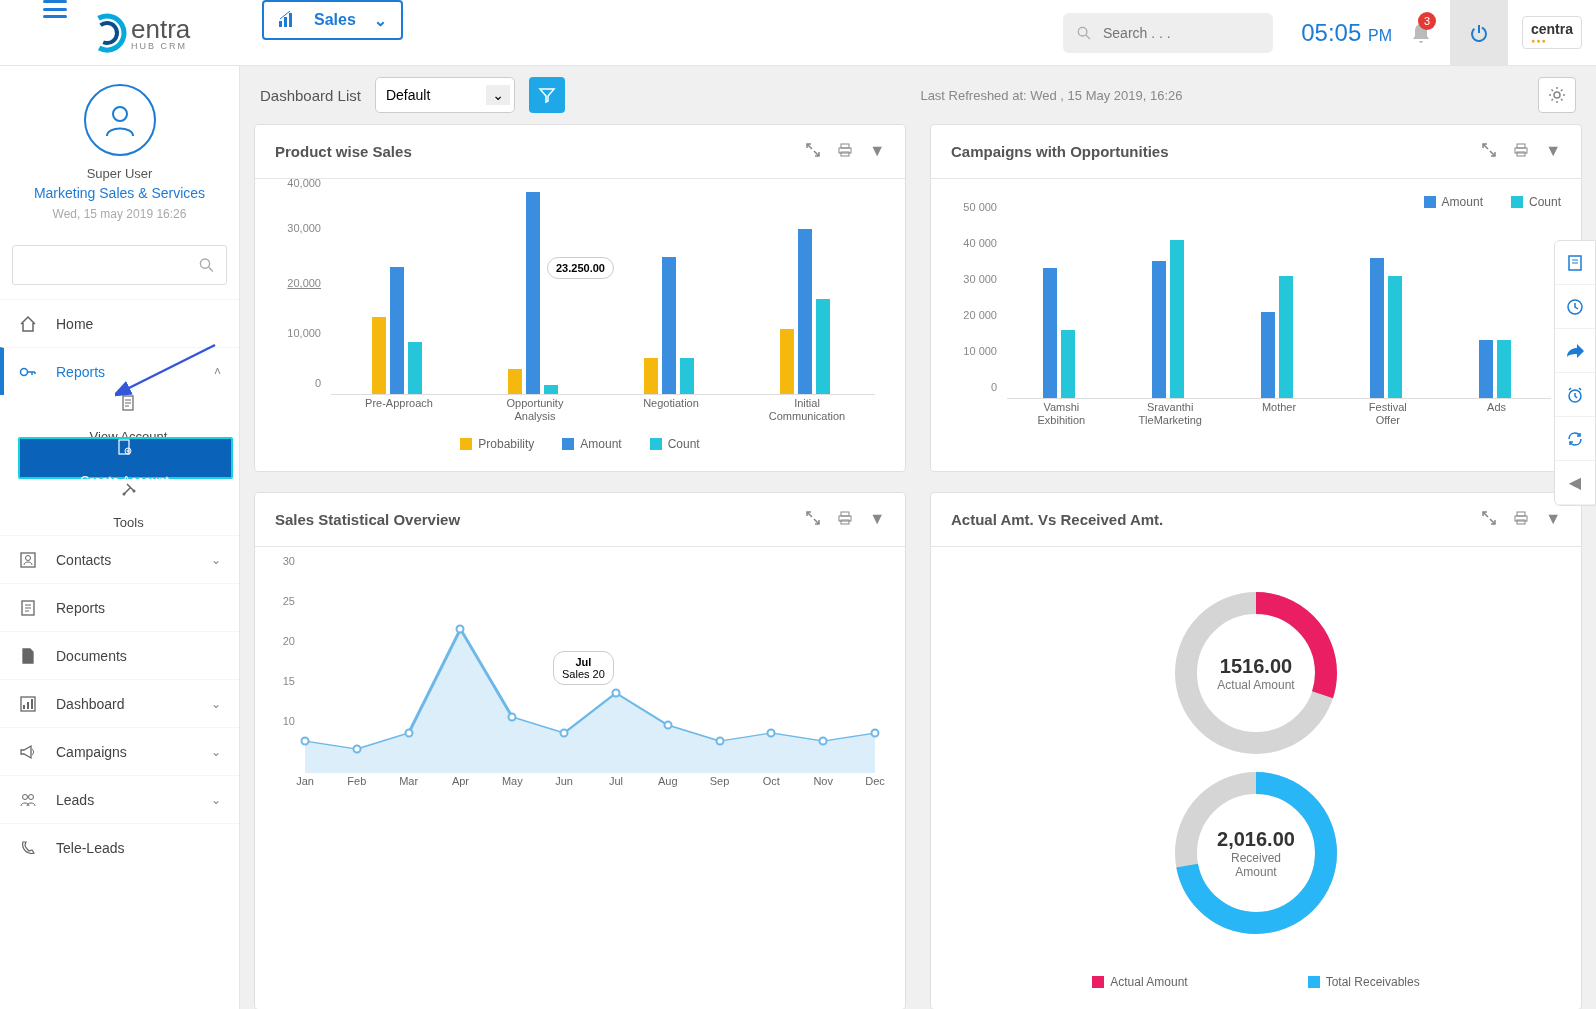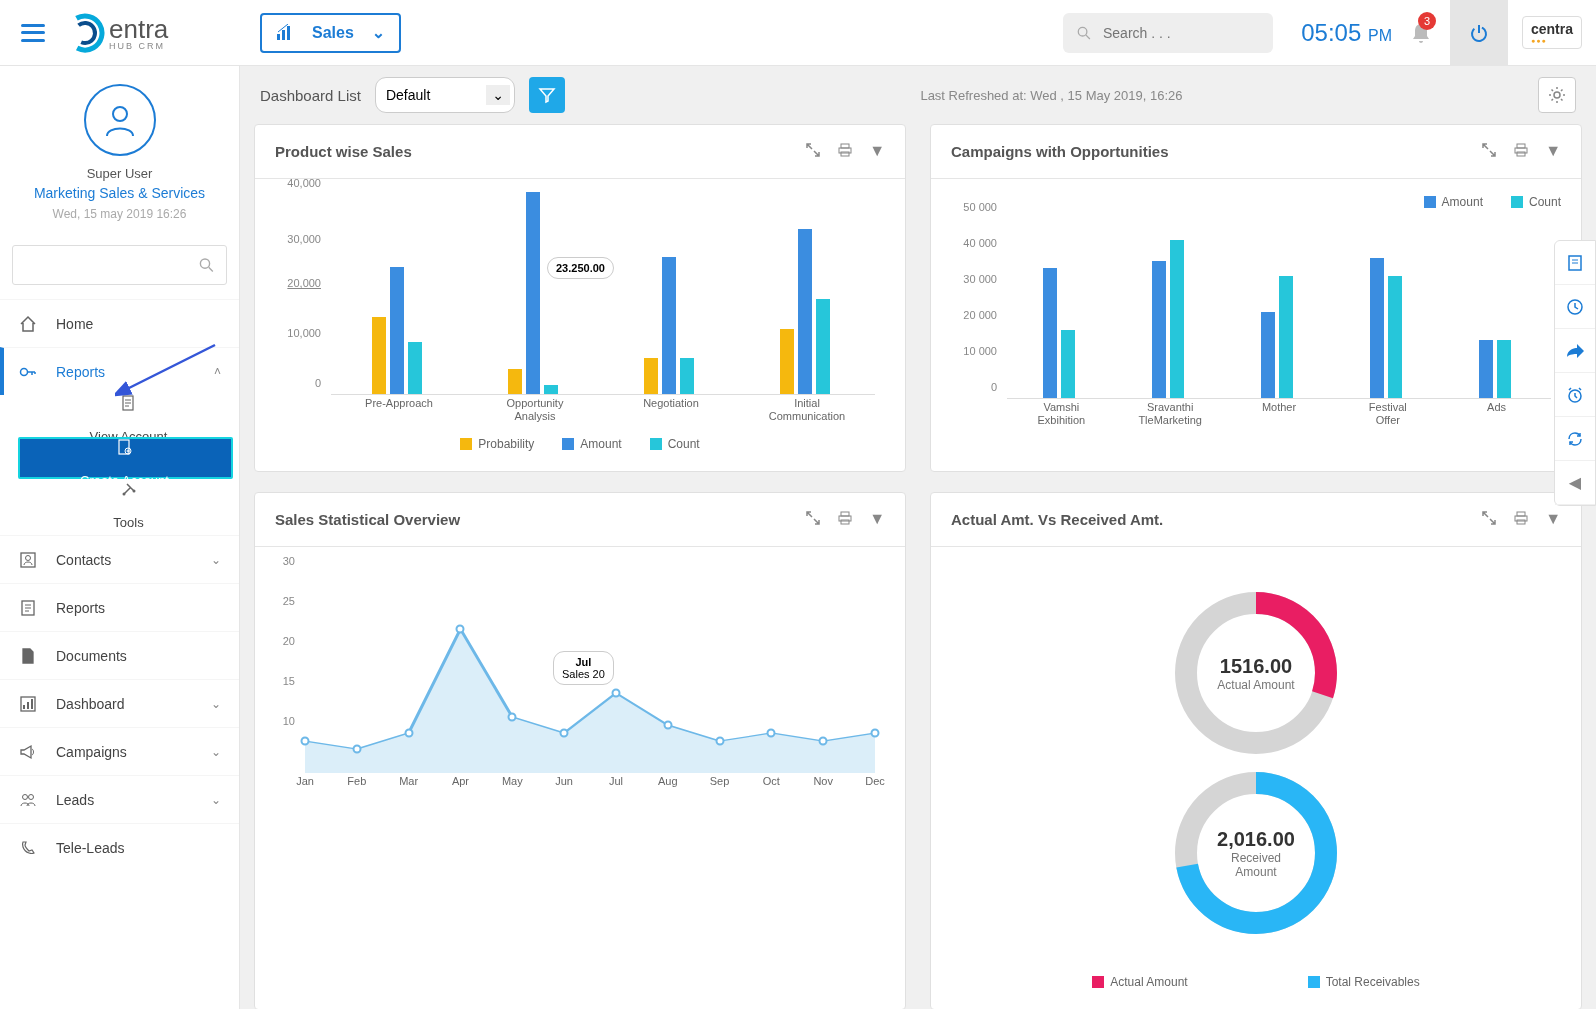--- a/index.html
+++ b/index.html
@@ -1,27 +1,27 @@
 <!DOCTYPE html>
 <html><head>
 <meta charset="utf-8">
 <style>
 * { margin: 0; padding: 0; box-sizing: border-box; font-family: 'Segoe UI', Arial, sans-serif; }
 body { background: #f0f0f0; width: 1596px; height: 1009px; overflow: hidden; position: relative; }
 
 
-.top-header { height: 66px; background: #fff; display: flex; align-items: center; border-bottom: 1px solid #e5e5e5; }
+.top-header { height: 66px; background: #fff; display: flex; border-bottom: 1px solid #e5e5e5; padding-left: 22px; }
 .hamburger { width: 65px; display: flex; justify-content: center; cursor: pointer; }
 .hamburger-icon { width: 24px; height: 18px; display: flex; flex-direction: column; justify-content: space-between; }
 .hamburger-icon span { height: 3px; background: #1c7cd5; border-radius: 2px; }
 .logo-area { width: 175px; display: flex; align-items: center; }
 .logo-text { font-size: 26px; font-weight: 500; }
 .logo-rest { color: #555; }
 .logo-sub { font-size: 9px; color: #888; letter-spacing: 2px; margin-top: -4px; display: block; }
-.module-dropdown { margin-left: 20px; height: 40px; border: 2px solid #1c7cd5; border-radius: 4px; padding: 0 14px; display: flex; align-items: center; gap: 18px; color: #1c7cd5; font-weight: 600; cursor: pointer; }
+.module-dropdown { height: 40px; border: 2px solid #1c7cd5; border-radius: 4px; padding: 0 14px; display: flex; align-items: center; gap: 18px; color: #1c7cd5; font-weight: 600; cursor: pointer; }
 .header-right { margin-left: auto; display: flex; align-items: center; gap: 0; }
 .search-box { width: 210px; height: 40px; background: #eee; border-radius: 6px; display: flex; align-items: center; padding: 0 14px; gap: 12px; }
 .search-box input { border: none; background: transparent; outline: none; font-size: 14px; color: #888; width: 100%; }
 .time-display { font-size: 24px; color: #1c7cd5; font-weight: 500; margin-left: 28px; }
 .time-display .ampm { font-size: 16px; }
 .header-icon-btn { width: 58px; height: 66px; display: flex; align-items: center; justify-content: center; cursor: pointer; position: relative; }
 .badge { position: absolute; top: 12px; right: 14px; background: #e53935; color: #fff; border-radius: 50%; width: 18px; height: 18px; font-size: 11px; display: flex; align-items: center; justify-content: center; }
 .power-btn { background: #e5e5e5; }
 .brand-badge { margin: 0 14px; border: 1px solid #ddd; border-radius: 4px; padding: 4px 8px; font-size: 14px; font-weight: 600; color: #333; }
 
@@ -39,21 +39,21 @@
 .nav-item .chev { margin-left: auto; color: #888; font-size: 12px; }
 .nav-sub { padding-left: 18px; }
 .nav-sub .nav-item { height: 42px; font-size: 13px; border-top: none; flex-direction: column; }
 .nav-sub .nav-item.selected { background: #0a63b8; color: #fff; border: 2px solid #15d4e0; border-radius: 2px; margin: 0 6px 2px 0; padding-left: 16px; }
 .nav-icon { width: 20px; height: 20px; display: flex; align-items: center; justify-content: center; }
 
 
 .main { position: absolute; top: 66px; left: 240px; right: 0; bottom: 0; overflow-y: auto; padding: 0 14px 14px; }
 .dashboard-bar { height: 58px; display: flex; align-items: center; gap: 14px; padding: 0 6px; }
 .dashboard-label { font-size: 15px; color: #555; }
-.dashboard-select { height: 36px; width: 140px; border: 1px solid #ccc; border-radius: 11px; padding: 0 10px; display: flex; align-items: center; justify-content: space-between; background: #fff; font-size: 14px; cursor: pointer; }
+.dashboard-select { height: 36px; width: 140px; border: 1px solid #ccc; border-radius: 5px; padding: 0 10px; display: flex; align-items: center; justify-content: space-between; background: #fff; font-size: 14px; cursor: pointer; }
 .filter-btn { width: 36px; height: 36px; background: #1fa8e8; border-radius: 4px; display: flex; align-items: center; justify-content: center; cursor: pointer; }
 .refresh-text { margin-left: auto; font-size: 13px; color: #888; margin-right: auto; }
 .gear-btn { width: 38px; height: 36px; border: 1px solid #ccc; border-radius: 4px; display: flex; align-items: center; justify-content: center; cursor: pointer; background: #fff; }
 
 
 .widget-row { display: flex; gap: 24px; margin-bottom: 20px; }
 .widget { flex: 1; background: #fff; border: 1px solid #e0e0e0; border-radius: 4px; }
 .widget-header { height: 54px; display: flex; align-items: center; padding: 0 20px; border-bottom: 1px solid #e5e5e5; }
 .widget-title { font-size: 15px; font-weight: 600; color: #555; }
 .widget-actions { margin-left: auto; display: flex; gap: 16px; }
@@ -349,21 +349,21 @@
               </svg></span>
           <span style="color:#888">▼</span>
         </div>
       </div>
       <div class="widget-body">
         <div class="bar-chart">
           <div class="y-axis" id="ps-yaxis">
               <div class="y-tick" style="bottom: 0px;">0</div>
               <div class="y-tick" style="bottom: 50px;">10,000</div>
               <div class="y-tick" style="bottom: 100px; text-decoration: underline;">20,000</div>
-              <div class="y-tick" style="bottom: 144px;">30,000</div>
+              <div class="y-tick" style="bottom: 155px;">30,000</div>
               <div class="y-tick" style="bottom: 200px;">40,000</div>
             </div>
           <div class="bar-plot" id="ps-plot">
               <div class="bar-group" style="left: calc(12.5% - 27px);">
                 <div class="bar" style="background: rgb(245, 184, 14); height: 77.5px;"></div>
                 <div class="bar" style="background: rgb(59, 141, 224); height: 127.5px;"></div>
                 <div class="bar" style="background: rgb(38, 198, 218); height: 52.5px;"></div>
               </div>
               <div class="bar-group" style="left: calc(37.5% - 27px);">
                 <div class="bar" style="background: rgb(245, 184, 14); height: 25px;"></div>

